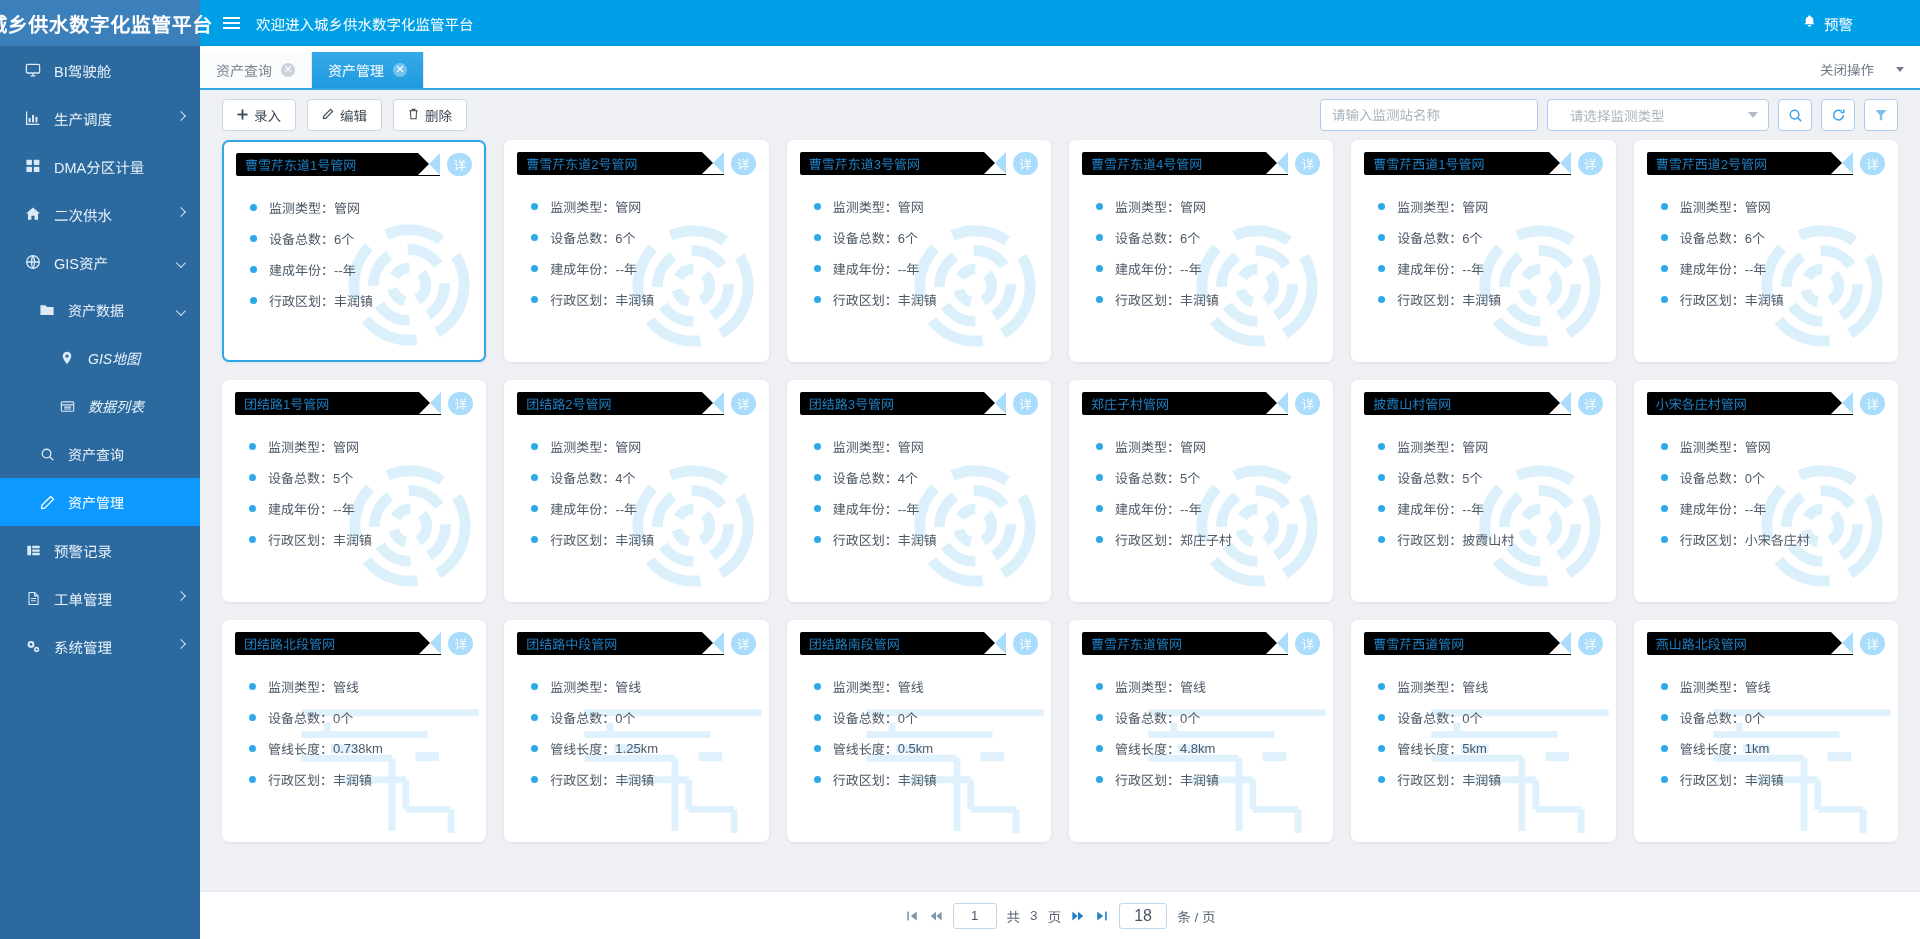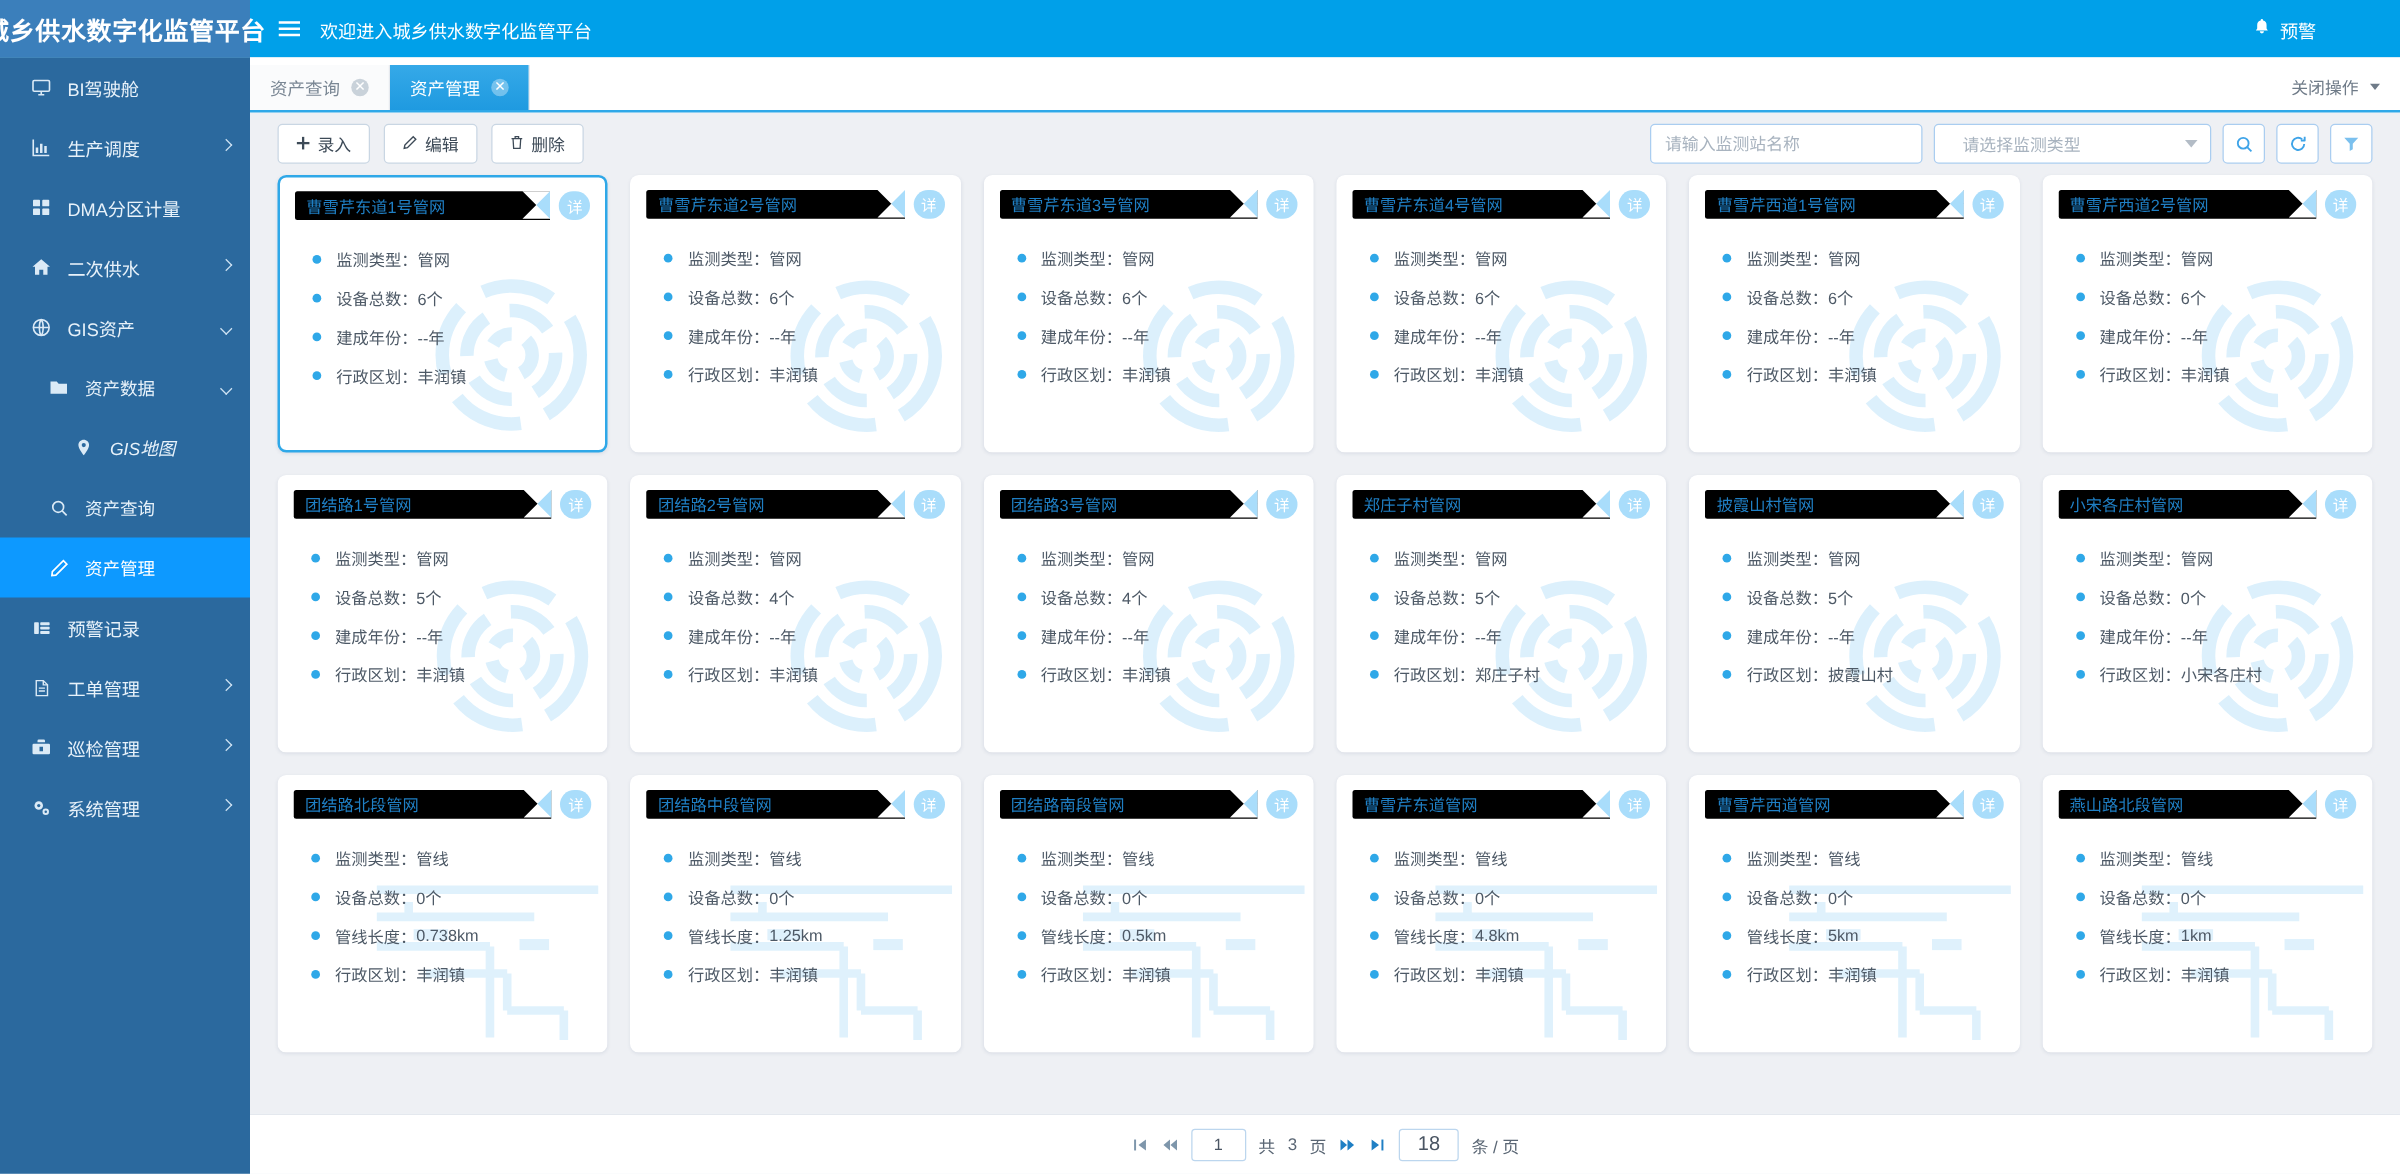--- a/index.html
+++ b/index.html
@@ -75,21 +75,21 @@
   }
   .tab.active { background: linear-gradient(180deg,#35a9e8,#1f9ae0); color: #fff; }
   .tab-close {
     width: 14px; height: 14px; border-radius: 50%; background: #c9d2da;
     color: #fff; font-size: 11px; line-height: 13px; text-align: center;
     font-family: "DejaVu Sans", sans-serif;
   }
   .tab.active .tab-close { background: rgba(255,255,255,.35); }
   #tab-close-ops {
     margin-left: auto; margin-bottom: 9px; margin-right: 16px;
-    font-size: 13.5px; color: #6f7b88; cursor: pointer; display:flex; align-items:center; gap:7px;
+    font-size: 13.5px; color: #6f7b88; cursor: pointer; display:flex; align-items:center; gap:20px;
   }
 
   
   #toolbar {
     height: 50px; background: #eef0f4; display: flex; align-items: center;
     padding: 0 22px; gap: 11px;
   }
   .tb-btn {
     height: 32px; padding: 0 14px; border: 1px solid #c9d6e3; background: #fff;
     border-radius: 4px; font-size: 13.5px; color: #3d4a57; cursor: pointer;
@@ -268,20 +268,29 @@
       <span class="nav-arrow down"></span>
     </div>
     <div class="nav-item lvl3">
       <span class="nav-ico">
         <svg width="14" height="14" viewBox="0 0 16 16" fill="#dbeaf6">
           <path d="M8 .9c2.7 0 4.9 2.2 4.9 4.9 0 3.6-4.9 9.3-4.9 9.3S3.1 9.4 3.1 5.8C3.1 3.1 5.3.9 8 .9zm0 3a1.9 1.9 0 1 0 0 3.8 1.9 1.9 0 0 0 0-3.8z"></path>
         </svg>
       </span>
       <span>GIS地图</span>
     </div>
+    <div class="nav-item lvl3">
+      <span class="nav-ico">
+        <svg width="15" height="15" viewBox="0 0 16 16" fill="none" stroke="#dbeaf6" stroke-width="1.2">
+          <rect x="1.4" y="3" width="13.2" height="10" rx="1"></rect>
+          <path d="M1.4 6.2h13.2M4.4 8.6h7.4M4.4 10.6h7.4"></path>
+        </svg>
+      </span>
+      <span>数据列表</span>
+    </div>
     <div class="nav-item lvl2">
       <span class="nav-ico">
         <svg width="15" height="15" viewBox="0 0 16 16" fill="none" stroke="#dbeaf6" stroke-width="1.4">
           <circle cx="7" cy="7" r="4.6"></circle>
           <path d="M10.4 10.4 14.2 14.2"></path>
         </svg>
       </span>
       <span>资产查询</span>
     </div>
     <div class="nav-item lvl2 active">
@@ -304,31 +313,20 @@
       <span>预警记录</span>
     </div>
     <div class="nav-item">
       <span class="nav-ico">
         <svg width="15" height="15" viewBox="0 0 16 16" fill="none" stroke="#dbeaf6" stroke-width="1.2">
           <path d="M3.2 1.6h6l3.6 3.6v9.2H3.2z"></path>
           <path d="M9.2 1.6v3.6h3.6M5.4 8h5.2M5.4 10.4h5.2"></path>
         </svg>
       </span>
       <span>工单管理</span>
-      <span class="nav-arrow"></span>
-    </div>
-    <div class="nav-item">
-      <span class="nav-ico">
-        <svg width="16" height="16" viewBox="0 0 16 16" fill="#dbeaf6">
-          <path d="M6 1.6h4a1 1 0 0 1 1 1v1.2H5V2.6a1 1 0 0 1 1-1z"></path>
-          <rect x="1" y="5" width="14" height="8.4" rx="1"></rect>
-          <rect x="6.6" y="7.4" width="2.8" height="3.6" fill="#2b699e"></rect>
-        </svg>
-      </span>
-      <span>巡检管理</span>
       <span class="nav-arrow"></span>
     </div>
     <div class="nav-item">
       <span class="nav-ico">
         <svg width="16" height="16" viewBox="0 0 16 16" fill="#dbeaf6">
           <circle cx="6" cy="6.4" r="3.4"></circle>
           <circle cx="6" cy="6.4" r="1.3" fill="#2b699e"></circle>
           <circle cx="11.6" cy="11.4" r="2.6"></circle>
           <circle cx="11.6" cy="11.4" r="1" fill="#2b699e"></circle>
         </svg>

